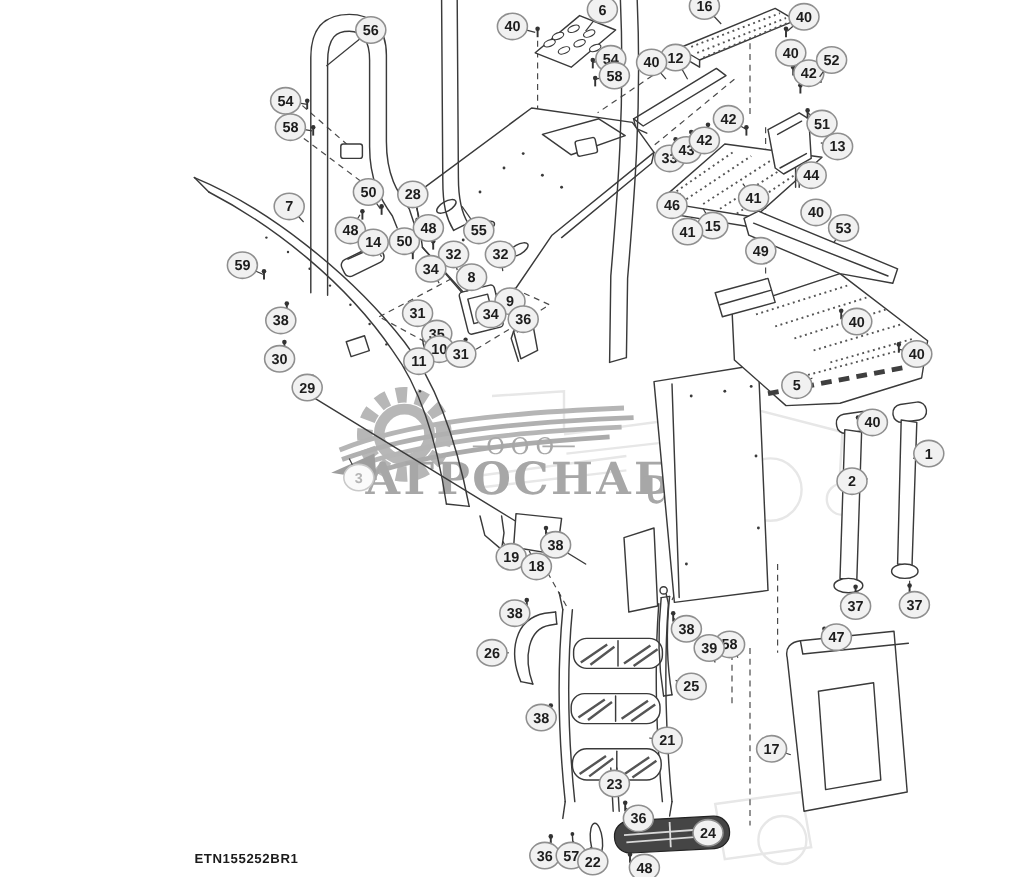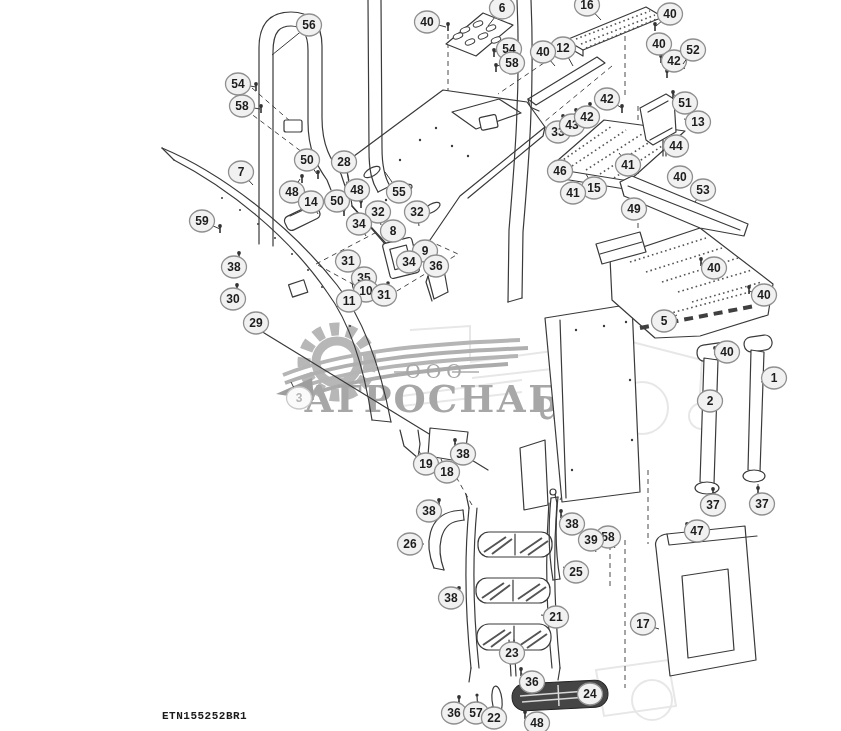--- a/index.html
+++ b/index.html
@@ -19,21 +19,21 @@
   .bubble{fill:#f1f1f1;stroke:#8f8f8f;stroke-width:1.3;}
   .bubble.faded{fill:#fafafa;stroke:#c9c9c9;}
   .bubble-num{font-family:"Liberation Sans",sans-serif;font-size:12px;font-weight:bold;
               fill:#1d1d1d;text-anchor:middle;}
   .bubble-num.faded-num{fill:#b5b5b5;}
   
   .wm-gray{stroke:#b7b7b7;fill:none;}
   .wm-text{font-family:"DejaVu Serif",serif;fill:#a7a7a7;text-anchor:middle;}
   .wm-faint{stroke:#e7e7e7;stroke-width:2;fill:none;}
   .footer-code{position:absolute;left:162px;top:710px;font-size:11px;font-weight:bold;
-               color:#1b1b1b;letter-spacing:.5px;font-family:Liberation Mono, monospace;}
+               color:#1b1b1b;letter-spacing:.5px;font-family:Liberation Sans, sans-serif;}
 </style>
 </head>
 <body>
 
 <div class="page">
 <svg id="diagram-svg" width="841" height="731" viewBox="0 0 841 731">
 
   <defs>
     <g id="bolt-glyph">
       <line x1="0" y1="0" x2="0" y2="7" stroke="#333" stroke-width="1.6"></line>

